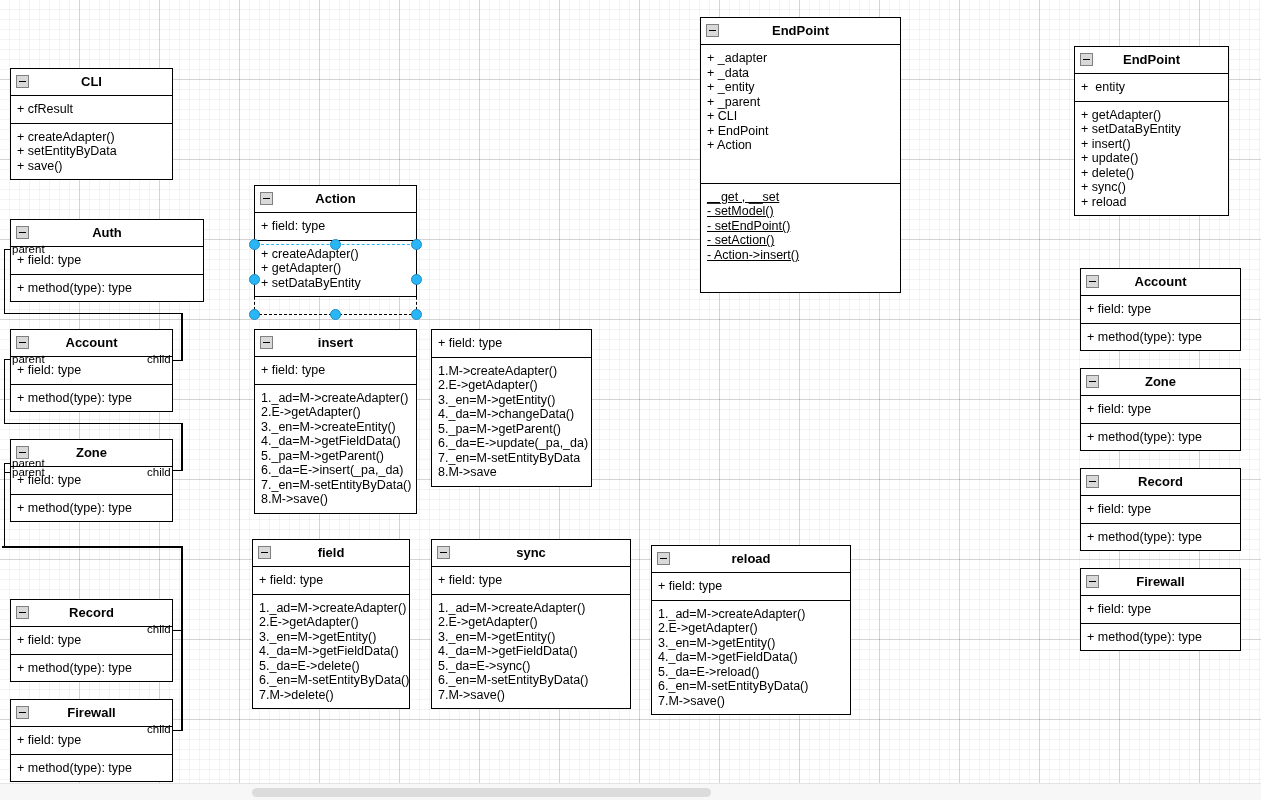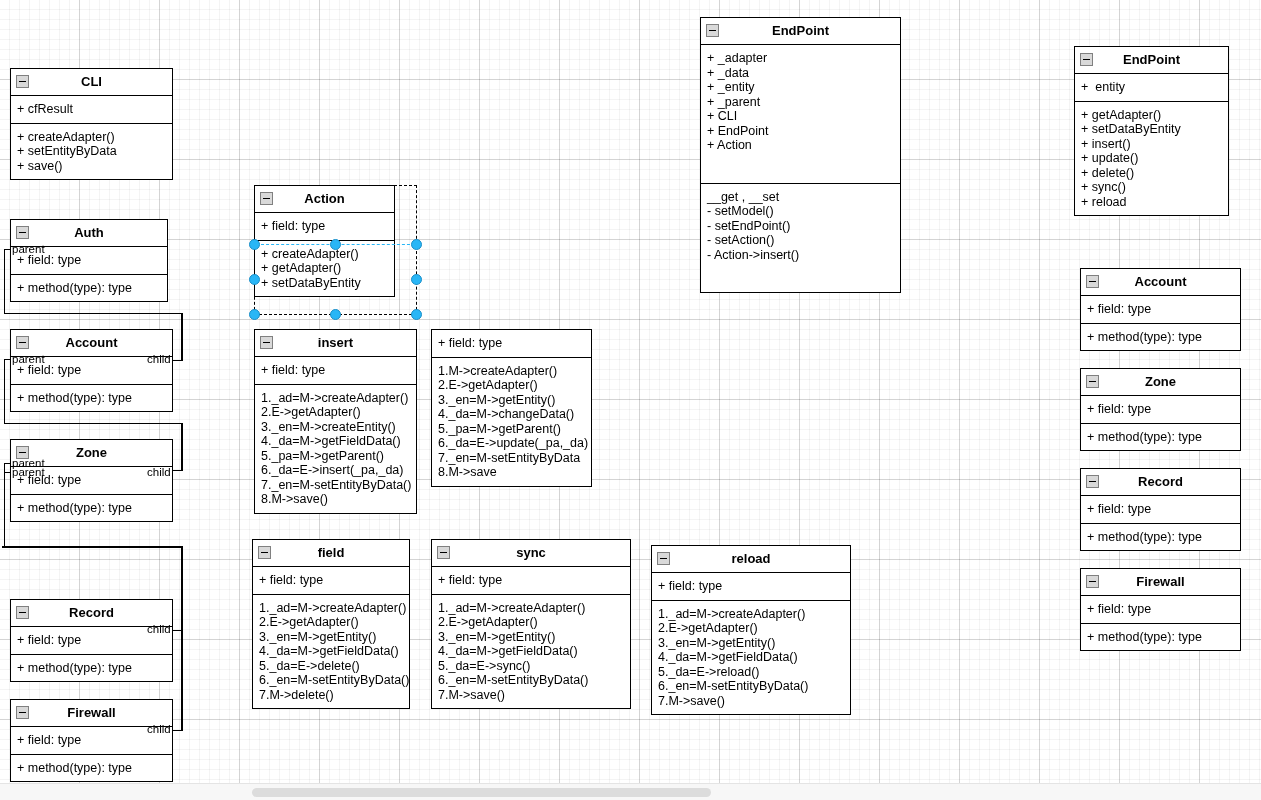--- a/index.html
+++ b/index.html
@@ -158,21 +158,21 @@
         <div class="title"><span class="collapse"></span><span>CLI</span></div>
         <div class="sect">
           <div>+ cfResult</div>
         </div>
         <div class="sect last">
           <div>+ createAdapter()</div>
           <div>+ setEntityByData</div>
           <div>+ save()</div>
         </div>
       </div>
-      <div class="uml" style="left: 10px; top: 219px; width: 158px;">
+      <div class="uml" style="left: 10px; top: 219px; width: 194px;">
         <div class="title"><span class="collapse"></span><span>Auth</span></div>
         <div class="sect">
           <div>+ field: type</div>
         </div>
         <div class="sect last">
           <div>+ method(type): type</div>
         </div>
       </div>
       <div class="uml" style="left: 10px; top: 329px; width: 163px;">
         <div class="title"><span class="collapse"></span><span>Account</span></div>
@@ -203,21 +203,21 @@
       </div>
       <div class="uml" style="left: 10px; top: 699px; width: 163px;">
         <div class="title"><span class="collapse"></span><span>Firewall</span></div>
         <div class="sect">
           <div>+ field: type</div>
         </div>
         <div class="sect last">
           <div>+ method(type): type</div>
         </div>
       </div>
-      <div class="uml" style="left: 254px; top: 185px; width: 141px;">
+      <div class="uml" style="left: 254px; top: 185px; width: 163px;">
         <div class="title"><span class="collapse"></span><span>Action</span></div>
         <div class="sect">
           <div>+ field: type</div>
         </div>
         <div class="sect last">
           <div>+ createAdapter()</div>
           <div>+ getAdapter()</div>
           <div>+ setDataByEntity</div>
         </div>
       </div>
@@ -301,21 +301,21 @@
         <div class="title"><span class="collapse"></span><span>EndPoint</span></div>
         <div class="sect" style="padding-bottom: 30px;">
           <div>+ _adapter</div>
           <div>+ _data</div>
           <div>+ _entity</div>
           <div>+ _parent</div>
           <div>+ CLI</div>
           <div>+ EndPoint</div>
           <div>+ Action</div>
         </div>
-        <div class="sect last" style="padding-bottom: 30px;">
+        <div class="sect last" style="padding-bottom: 30px; text-decoration: underline;">
           <div>__get , __set</div>
           <div>- setModel()</div>
           <div>- setEndPoint()</div>
           <div>- setAction()</div>
           <div>- Action-&gt;insert()</div>
         </div>
       </div>
       <div class="uml" style="left: 1074px; top: 46px; width: 155px;">
         <div class="title"><span class="collapse"></span><span>EndPoint</span></div>
         <div class="sect">

